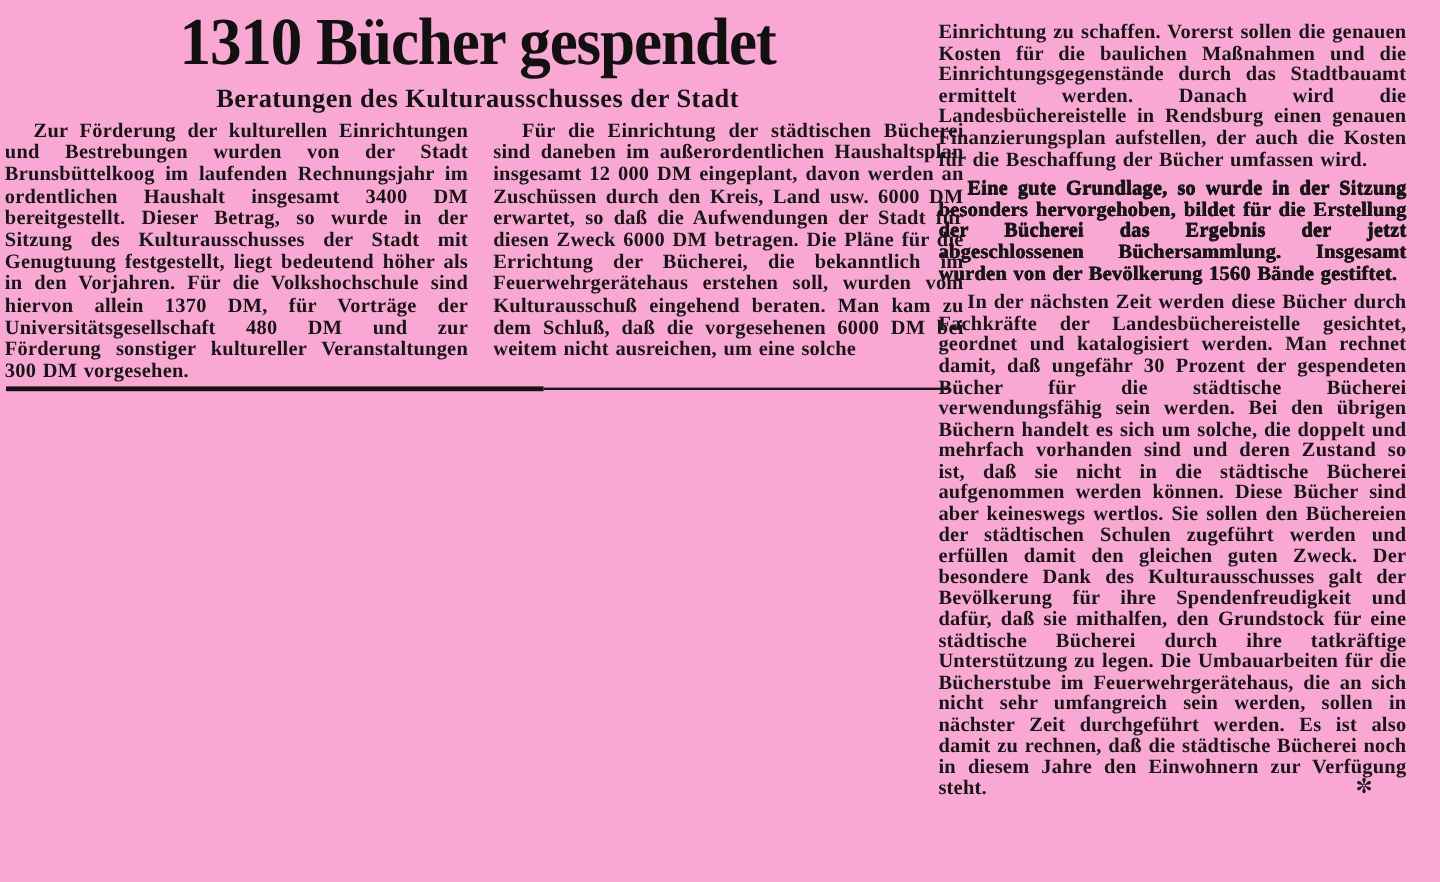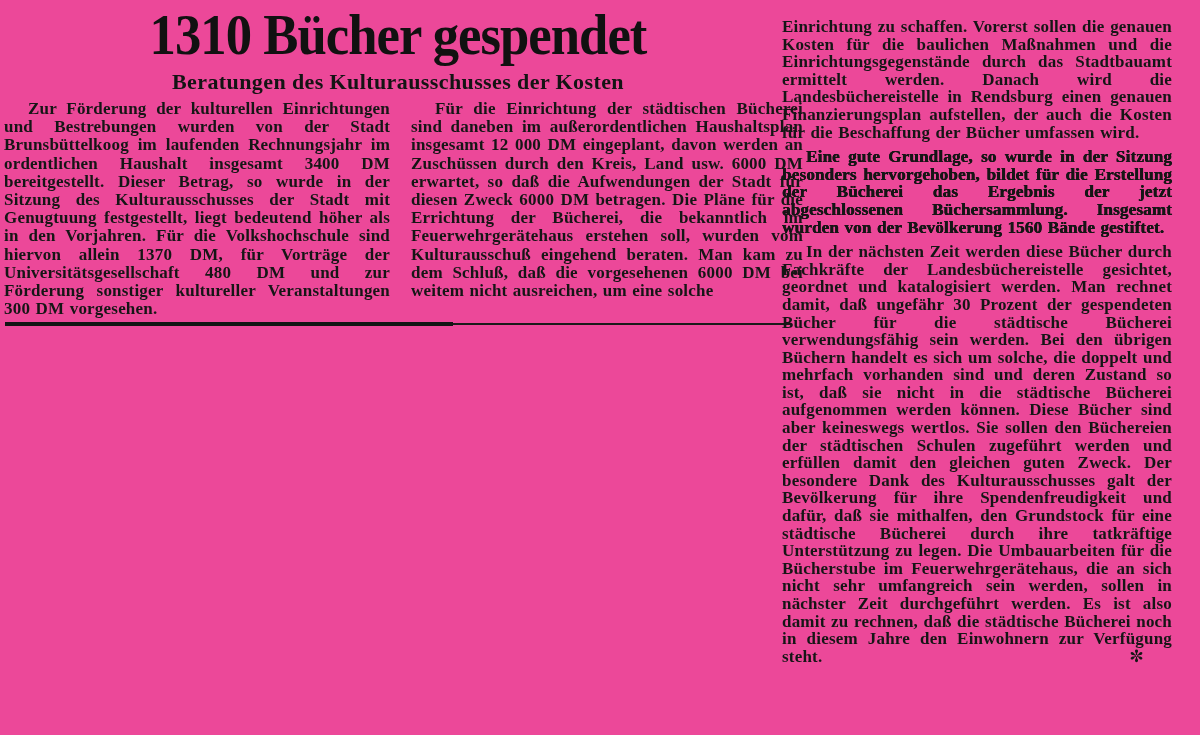--- a/index.html
+++ b/index.html
@@ -7,21 +7,21 @@
     padding: 0;
     width: 1200px;
     height: 735px;
     background: #ffffff;
     overflow: hidden;
   }
   .page {
     position: relative;
     width: 1200px;
     height: 735px;
-    background: #ec4899;
+    background: #f9a8d4;
     color: #151515;
     font-family: "Liberation Serif", "DejaVu Serif", serif;
   }
   .headline-block {
     position: absolute;
     left: 8px;
     top: 6px;
     width: 780px;
     text-align: center;
   }
@@ -97,21 +97,21 @@
     color: #161616;
   }
 </style>
 </head>
 <body>
 
 <div class="page">
 
   <div class="headline-block">
     <h1 class="headline">1310 Bücher gespendet</h1>
-    <h2 class="subheadline">Beratungen des Kulturausschusses der Kosten</h2>
+    <h2 class="subheadline">Beratungen des Kulturausschusses der Stadt</h2>
   </div>
 
   <div class="body-col col-1">
     <p class="indent">Zur Förderung der kulturellen Einrichtungen und Bestrebungen wurden von der Stadt Brunsbüttelkoog im laufenden Rechnungsjahr im ordentlichen Haushalt insgesamt 3400 DM bereitgestellt. Dieser Betrag, so wurde in der Sitzung des Kulturausschusses der Stadt mit Genugtuung festgestellt, liegt bedeutend höher als in den Vorjahren. Für die Volkshochschule sind hiervon allein 1370 DM, für Vorträge der Universitätsgesellschaft 480 DM und zur Förderung sonstiger kultureller Veranstaltungen 300 DM vorgesehen.</p>
   </div>
 
   <div class="body-col col-2">
     <p class="indent">Für die Einrichtung der städtischen Bücherei sind daneben im außerordentlichen Haushaltsplan insgesamt 12 000 DM eingeplant, davon werden an Zuschüssen durch den Kreis, Land usw. 6000 DM erwartet, so daß die Aufwendungen der Stadt für diesen Zweck 6000 DM betragen. Die Pläne für die Errichtung der Bücherei, die bekanntlich im Feuerwehrgerätehaus erstehen soll, wurden vom Kulturausschuß eingehend beraten. Man kam zu dem Schluß, daß die vorgesehenen 6000 DM bei weitem nicht ausreichen, um eine solche</p>
   </div>
 

